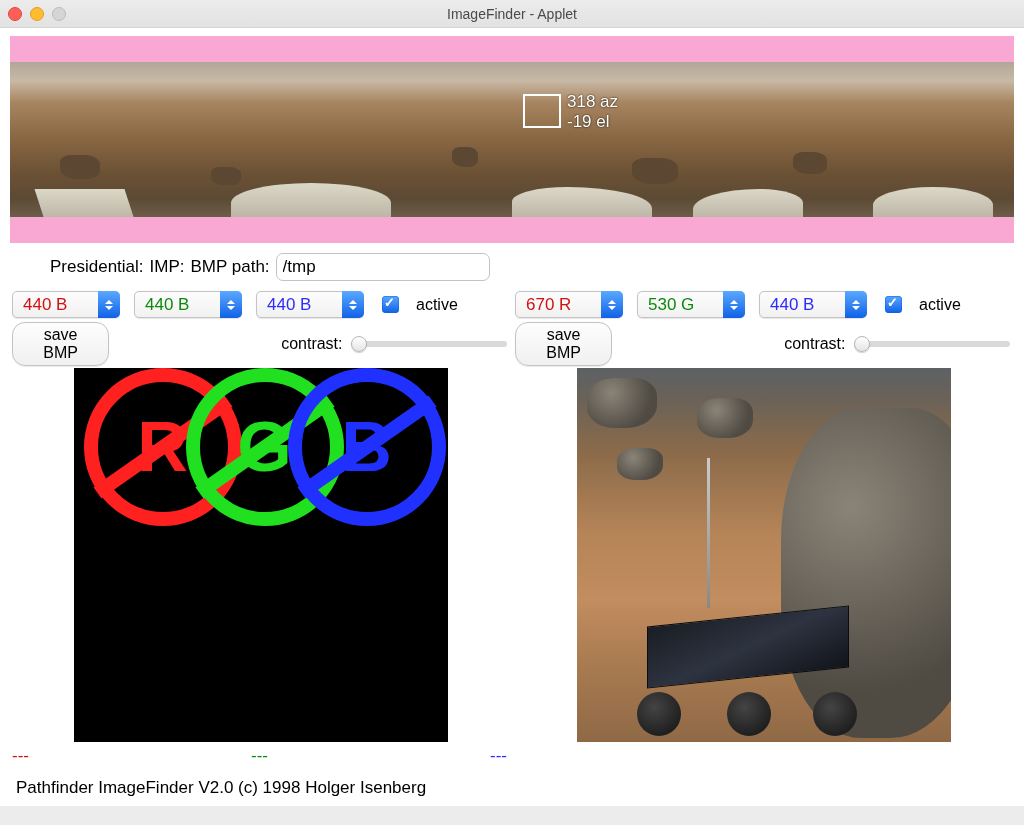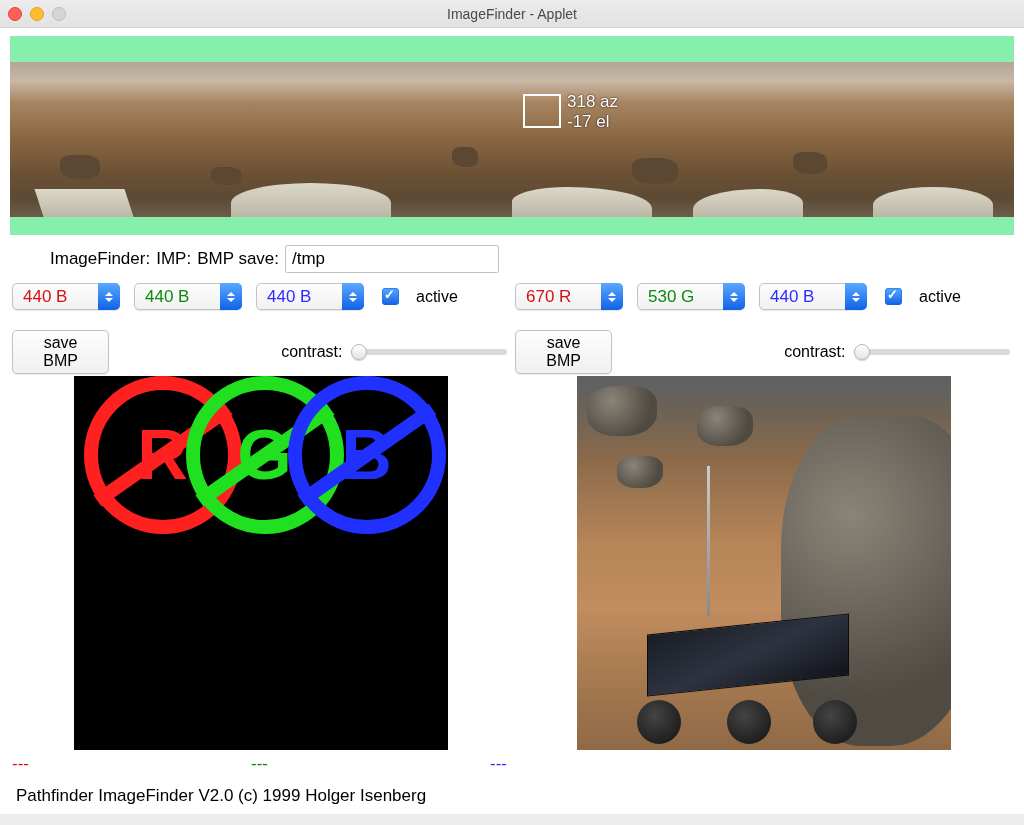--- a/index.html
+++ b/index.html
@@ -5,48 +5,48 @@
 html,body{margin:0;padding:0;font-family:"Helvetica Neue",Helvetica,Arial,sans-serif;font-size:16px;background:#fff;color:#000;-webkit-font-smoothing:antialiased}
 .window{width:1024px;height:825px;background:#ececec;position:relative;overflow:hidden}
 .titlebar{height:27px;background:linear-gradient(#ececec,#e2e2e2);display:flex;align-items:center;padding:0 8px;border-bottom:1px solid #d4d4d4}
 .traffic{display:flex;gap:8px}
 .tl{width:12px;height:12px;border-radius:50%}
 .tl.red{background:#ff5f57;border:.5px solid #e0443e}
 .tl.yel{background:#febc2e;border:.5px solid #dfa023}
 .tl.grn{background:#d5d5d5;border:.5px solid #bcbcbc}
 .title{position:absolute;left:0;right:0;text-align:center;font-size:14px;color:#4a4a4a;pointer-events:none}
 .content{background:#fff;padding:8px 10px 0 10px}
-.pano-wrap{background:#86efac;padding:26px 0 18px 0}
+.pano-wrap{background:#f9a8d4;padding:26px 0 26px 0}
 .pano{position:relative;height:155px;background:linear-gradient(to bottom,#b2a698 0%,#c8b9a6 12%,#a88561 26%,#8a6844 48%,#6b5134 72%,#5c4a34 88%,#6c5d4a 100%);overflow:hidden}
 .pano .rock{position:absolute;background:#5b4732;border-radius:30% 40% 35% 45%}
 .pano .lander{position:absolute;bottom:-6px;background:linear-gradient(#dcd8c8,#b6b0a0)}
 .selbox{position:absolute;width:34px;height:30px;border:2px solid #fff;top:32px;left:513px}
 .selreadout{position:absolute;left:557px;top:30px;color:#fff;font-size:17px;text-shadow:0 0 2px #000;font-family:Arial,sans-serif}
 .ctrlrow{display:flex;align-items:center;gap:6px;padding:10px 0 8px 40px;font-size:17px}
 .aqua-select{appearance:none;-webkit-appearance:none;font-size:17px;padding:3px 28px 3px 10px;border:1px solid #c3c3c3;border-radius:5px;background:linear-gradient(#fdfdfd,#f1f1f1);box-shadow:0 .5px 1px rgba(0,0,0,.1);position:relative}
 .aqua-wrap{position:relative;display:inline-block}
 .aqua-wrap .caret{position:absolute;right:0;top:0;bottom:0;width:22px;border-radius:0 5px 5px 0;background:linear-gradient(180deg,#5aa8ff,#1062e6);display:flex;flex-direction:column;justify-content:center;align-items:center;pointer-events:none}
 .aqua-wrap .caret::before,.aqua-wrap .caret::after{content:"";width:0;height:0;border-left:4px solid transparent;border-right:4px solid transparent}
 .aqua-wrap .caret::before{border-bottom:4px solid #fff;margin-bottom:1px}
 .aqua-wrap .caret::after{border-top:4px solid #fff;margin-top:1px}
 .aqua-wrap.disabled .caret{background:#ddd}
 .aqua-wrap.disabled .caret::before{border-bottom-color:#888}
 .aqua-wrap.disabled .caret::after{border-top-color:#888}
 .aqua-select.disabled{color:#999}
-.textinput{font-size:17px;padding:3px 6px;border:1px solid #c3c3c3;border-radius:2px;background:#fff;width:200px}
+.textinput{font-size:17px;padding:3px 6px;border:1px solid #c3c3c3;border-radius:7px;background:#fff;width:200px}
 .panels{display:flex;gap:6px;padding:2px 2px 0 2px}
 .panel{flex:1}
-.filterrow{display:flex;align-items:center;gap:14px;margin-bottom:20px}
+.filterrow{display:flex;align-items:center;gap:14px;margin-bottom:4px}
 .filterrow .aqua-wrap{margin-right:0}
 .filt-r .aqua-select{color:#d21212}
 .filt-g .aqua-select{color:#0c8a0c}
 .filt-b .aqua-select{color:#2c2cff}
 .chk{appearance:none;width:17px;height:17px;border-radius:4px;background:linear-gradient(180deg,#5aa8ff,#1062e6);position:relative;box-shadow:inset 0 0 0 .5px #1062e6}
 .chk::after{content:"✓";position:absolute;color:#fff;font-size:13px;font-weight:700;left:2px;top:-1px}
-.btn{font-size:16px;padding:3px 14px;border:1px solid #c3c3c3;border-radius:5px;background:linear-gradient(#fdfdfd,#f0f0f0);box-shadow:0 .5px 1px rgba(0,0,0,.08)}
+.btn{font-size:16px;padding:3px 14px;border:1px solid #c3c3c3;border-radius:13px;background:linear-gradient(#fdfdfd,#f0f0f0);box-shadow:0 .5px 1px rgba(0,0,0,.08)}
 .contrastrow{display:flex;align-items:center;gap:6px;margin-bottom:2px}
 .contrastrow .sp{flex:0 0 160px}
 .slider{appearance:none;width:170px;height:6px;border-radius:3px;background:#d9d9d9}
 .slider::-webkit-slider-thumb{appearance:none;width:16px;height:16px;border-radius:50%;background:linear-gradient(#fff,#e4e4e4);border:.5px solid #b8b8b8;box-shadow:0 1px 1px rgba(0,0,0,.2)}
 .imgbox{width:374px;height:374px;background:#000;margin:0 auto}
 .labels{display:flex;justify-content:space-between;padding:4px 2px 0 0;font-size:17px}
 .labels span:nth-child(1){color:#d21212}
 .labels span:nth-child(2){color:#0c8a0c}
 .labels span:nth-child(3){color:#2c2cff}
 .footer{padding:12px 0 8px 6px;font-size:17px;color:#000}
@@ -96,29 +96,29 @@
         <div class="rock" style="left:78%;top:58%;width:34px;height:22px"></div>
         <div class="lander" style="left:3%;width:90px;height:34px;transform:skewX(18deg)"></div>
         <div class="lander" style="left:22%;width:160px;height:40px;border-radius:50% 50% 0 0"></div>
         <div class="lander" style="left:50%;width:140px;height:36px;border-radius:40% 60% 0 0"></div>
         <div class="lander" style="left:68%;width:110px;height:34px;border-radius:60% 40% 0 0"></div>
         <div class="lander" style="left:86%;width:120px;height:36px;border-radius:50% 50% 0 0"></div>
 
         <div class="selbox"></div>
         <div class="selreadout">
           <div>318 az</div>
-          <div>-17 el</div>
+          <div>-19 el</div>
         </div>
       </div>
     </div>
 
     <div class="ctrlrow">
-      <span>ImageFinder:</span>
+      <span>Presidential:</span>
       <span>IMP:</span>
-      <span>BMP save:</span>
+      <span>BMP path:</span>
       <input class="textinput" value="/tmp" style="">
     </div>
 
     <div class="panels">
 
       <div class="panel">
         <div class="filterrow">
           <span class="aqua-wrap filt-r"><select class="aqua-select" style="width:108px"><option>440 B</option></select><span class="caret"></span></span>
           <span class="aqua-wrap filt-g"><select class="aqua-select" style="width:108px"><option>440 B</option></select><span class="caret"></span></span>
           <span class="aqua-wrap filt-b"><select class="aqua-select" style="width:108px"><option>440 B</option></select><span class="caret"></span></span>
@@ -180,15 +180,15 @@
               <div class="wheel" style="left:0"></div>
               <div class="wheel" style="left:90px"></div>
               <div class="wheel" style="left:176px"></div>
             </div>
           </div>
         </div>
       </div>
 
     </div>
 
-    <div class="footer">Pathfinder ImageFinder V2.0   (c) 1999 Holger Isenberg</div>
+    <div class="footer">Pathfinder ImageFinder V2.0   (c) 1998 Holger Isenberg</div>
   </div>
 </div>
 
 </body></html>

